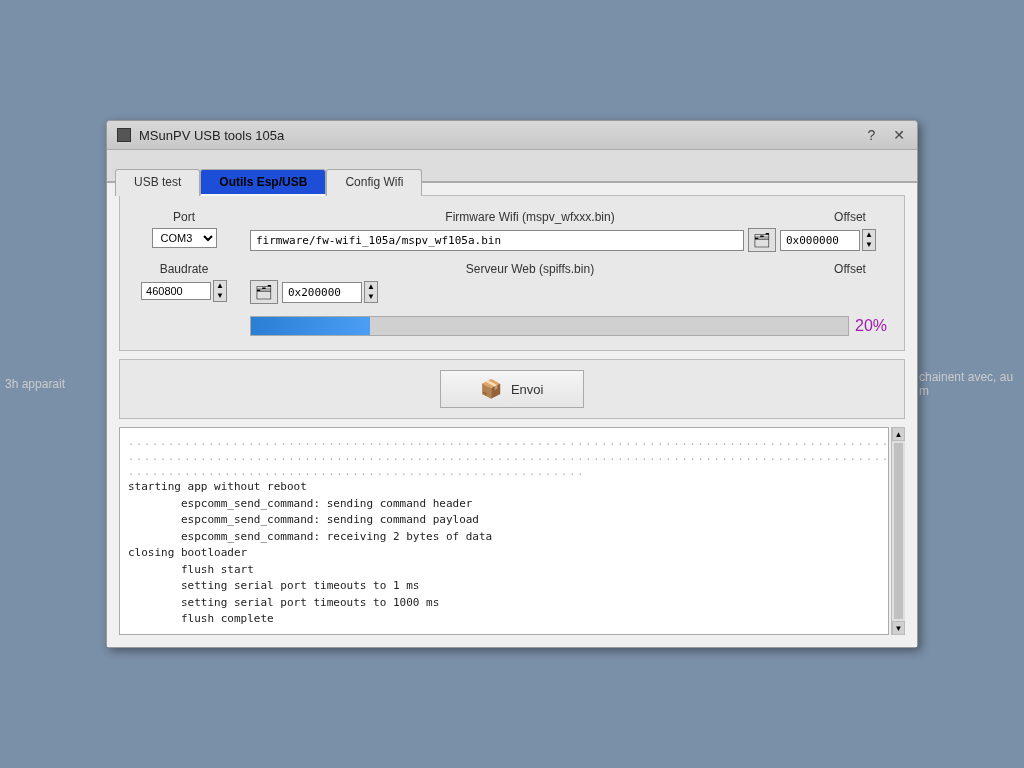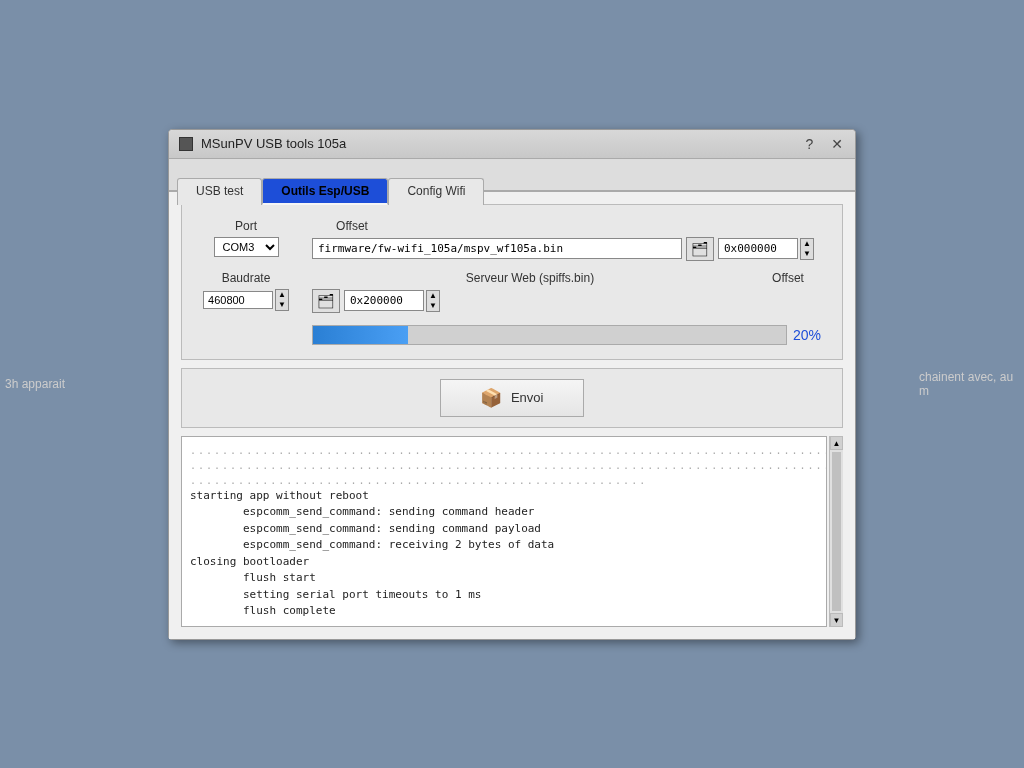--- a/index.html
+++ b/index.html
@@ -34,21 +34,21 @@
       right: 0;
       top: 50%;
       transform: translateY(-50%);
       color: #ccc;
       font-size: 12px;
       padding: 5px;
       width: 110px;
     }
     .window {
       position: relative;
-      width: 688px;
+      width: 812px;
       background: #f0f0f0;
       border: 1px solid #999;
       box-shadow: 3px 3px 10px rgba(0,0,0,0.4);
       border-radius: 4px;
     }
     .title-bar {
       background: linear-gradient(to bottom, #d8d8d8, #c8c8c8);
       padding: 6px 10px;
       display: flex;
       align-items: center;
@@ -253,22 +253,22 @@
       background: #d0d0d0;
       border: 1px solid #aaa;
       overflow: hidden;
     }
     .progress-bar-fill {
       height: 100%;
       background: linear-gradient(to right, #2a7fd4, #4a9ff4);
       width: 20%;
     }
     .progress-text {
-      font-size: 14px;
-      color: #1d4ed8;
+      font-size: 16px;
+      color: #a21caf;
       min-width: 35px;
     }
 
     
     .send-panel {
       border: 1px solid #bbb;
       background: #e8e8e8;
       padding: 10px;
       margin-bottom: 8px;
       display: flex;
@@ -397,20 +397,21 @@
               <div class="spin-arrow">▼</div>
             </div>
           </div>
         </div>
       </div>
 
       <div class="right-controls">
 
         <div class="firmware-row">
           <div class="fw-header">
+            <div class="fw-label">Firmware Wifi (mspv_wfxxx.bin)</div>
             <div class="offset-label">Offset</div>
           </div>
           <div class="fw-input-row">
             <input type="text" class="fw-input" value="firmware/fw-wifi_105a/mspv_wf105a.bin" style="">
             <button class="folder-btn">
               <span style="font-size:14px;">🗂</span>
             </button>
             <div class="offset-input-row">
               <input type="text" class="offset-input" value="0x000000" style="">
               <div class="spin-btn">
@@ -462,20 +463,21 @@
         <div class="log-dots">.....................................................................................................................</div>
         <div class="log-dots">.....................................................................................................................</div>
         <div class="log-dots">.........................................................</div>
         <div class="log-line">starting app without reboot</div>
         <div class="log-line">        espcomm_send_command: sending command header</div>
         <div class="log-line">        espcomm_send_command: sending command payload</div>
         <div class="log-line">        espcomm_send_command: receiving 2 bytes of data</div>
         <div class="log-line">closing bootloader</div>
         <div class="log-line">        flush start</div>
         <div class="log-line">        setting serial port timeouts to 1 ms</div>
+        <div class="log-line">        setting serial port timeouts to 1000 ms</div>
         <div class="log-line">        flush complete</div>
       </div>
       <div class="scrollbar-area">
         <div class="scroll-up-btn">▲</div>
         <div class="scroll-thumb"></div>
         <div class="scroll-down-btn">▼</div>
       </div>
     </div>
 
   </div>

